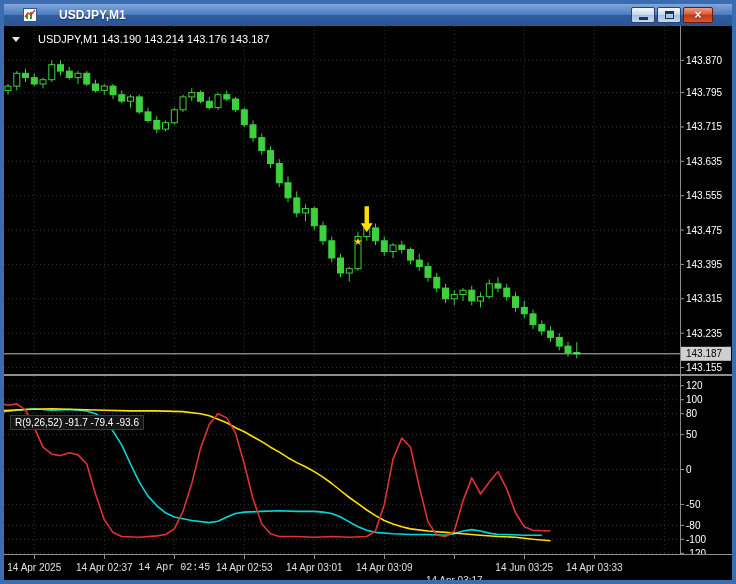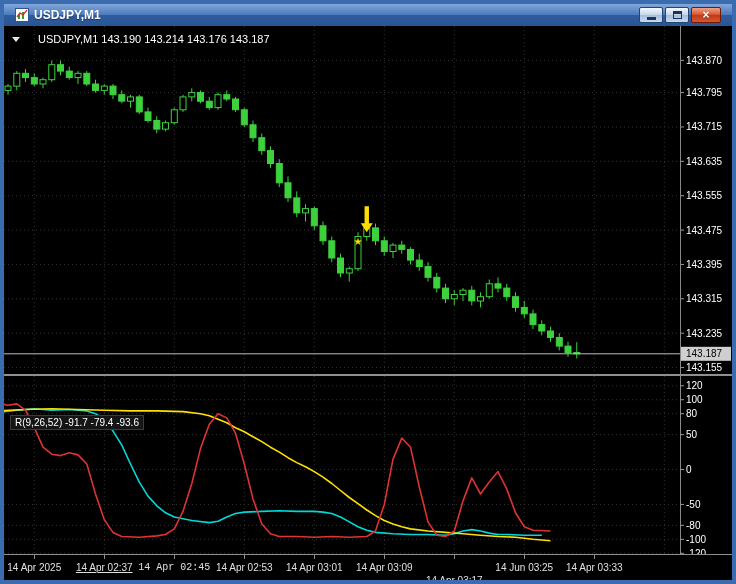--- a/index.html
+++ b/index.html
@@ -1,19 +1,19 @@
 <!DOCTYPE html>
 <html><head>
 <meta charset="utf-8">
 <style>
   html,body{margin:0;padding:0;width:736px;height:584px;overflow:hidden;
     background:#e8eef7;font-family:"Liberation Sans",sans-serif;}
   .window{position:absolute;inset:0;border:4px solid #3c6cb0;box-sizing:border-box;
     display:flex;flex-direction:column;background:#000;}
-  .titlebar{height:22px;flex:0 0 22px;display:flex;align-items:center;gap:5px;padding:0 11px;
+  .titlebar{height:22px;flex:0 0 22px;display:flex;align-items:center;gap:22px;padding:0 19px;
     background:linear-gradient(to bottom,#82a7da 0%,#4c7cbe 48%,#2f5c9e 52%,#2a5494 100%);}
   .app-icon{width:14px;height:14px;display:inline-block;}
   .title{color:#fff;font-size:12px;font-weight:bold;flex:1;text-shadow:0 1px 1px rgba(0,0,0,.45);
     white-space:nowrap;overflow:hidden;}
   .winbtns{display:flex;gap:2px;align-items:center;}
   .wbtn{width:24px;height:16px;border:1px solid #24456f;border-radius:2px;box-sizing:border-box;
     display:flex;align-items:center;justify-content:center;
     background:linear-gradient(#f4f8fd,#c6d6ec 48%,#a6bddc 52%,#c9d9ef);cursor:pointer;}
   .wbtn.close{width:30px;color:#fff;font-weight:bold;font-size:12px;line-height:1;
     background:linear-gradient(#f0a088,#d95b38 45%,#c03a17 52%,#d4572f);border-color:#6e1a08;
@@ -302,21 +302,21 @@
         <polyline points="-4.8,27.2 4.0,29.3 12.8,27.9 21.5,34.2 30.3,51.7 39.0,71.2 47.8,78.2 56.5,79.6 65.3,76.8 74.0,78.9 82.8,88.0 91.5,118.0 100.3,143.8 109.0,156.4 117.8,160.5 135.3,161.2 152.8,159.9 161.5,158.5 170.3,152.9 179.0,135.4 187.8,107.5 196.5,72.6 205.3,48.2 214.0,37.7 222.8,41.9 231.5,57.2 240.3,88.0 249.0,122.9 257.8,148.0 266.5,157.8 275.3,160.5 292.8,160.5 310.3,161.2 327.8,160.5 345.3,161.2 362.8,160.5 371.5,155.0 380.3,128.4 389.0,83.1 397.8,62.1 406.5,71.2 415.3,111.0 424.0,145.9 432.8,159.2 441.5,160.5 450.3,155.0 459.0,124.9 467.8,101.9 476.5,118.0 485.3,106.1 494.0,95.6 502.8,113.1 511.5,136.8 520.3,150.8 529.0,154.3 546.5,155.0" fill="none" stroke="#DD3333" stroke-width="1.6" stroke-linejoin="round"></polyline>
         <rect x="677" y="0" width="51" height="178" fill="transparent"></rect>
       </svg>
 
     <div class="ind-label">R(9,26,52) -91.7 -79.4 -93.6</div>
 
     <div id="time-axis">
         <span class="ttick" style="left: 30.25px;"></span>
         <span class="tlabel" style="left: 30.25px;">14 Apr 2025</span>
         <span class="ttick" style="left: 100.25px;"></span>
-        <span class="tlabel" style="left: 100.25px; text-decoration: underline;">14 Apr 02:37</span>
+        <span class="tlabel" style="left: 100.25px;">14 Apr 02:37</span>
         <span class="ttick" style="left: 170.25px;"></span>
         <span class="tlabel" style="left: 170.25px; font-family: Liberation Mono, monospace;">14 Apr 02:45</span>
         <span class="ttick" style="left: 240.25px;"></span>
         <span class="tlabel" style="left: 240.25px;">14 Apr 02:53</span>
         <span class="ttick" style="left: 310.25px;"></span>
         <span class="tlabel" style="left: 310.25px;">14 Apr 03:01</span>
         <span class="ttick" style="left: 380.25px;"></span>
         <span class="tlabel" style="left: 380.25px;">14 Apr 03:09</span>
         <span class="ttick" style="left: 450.25px;"></span>
         <span class="tlabel" style="left: 450.25px; margin-top: 13px;">14 Apr 03:17</span>

